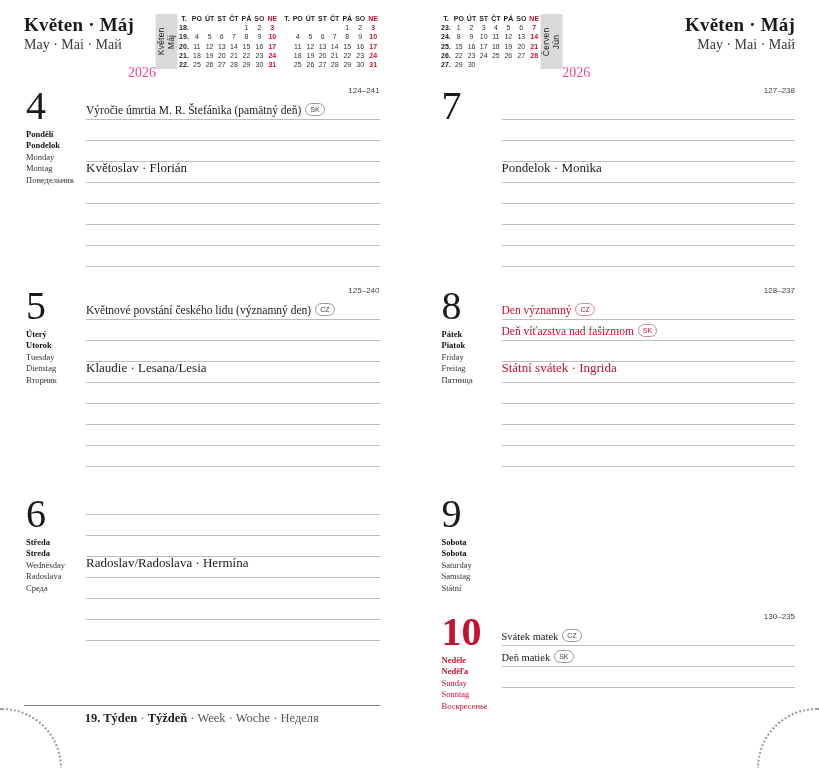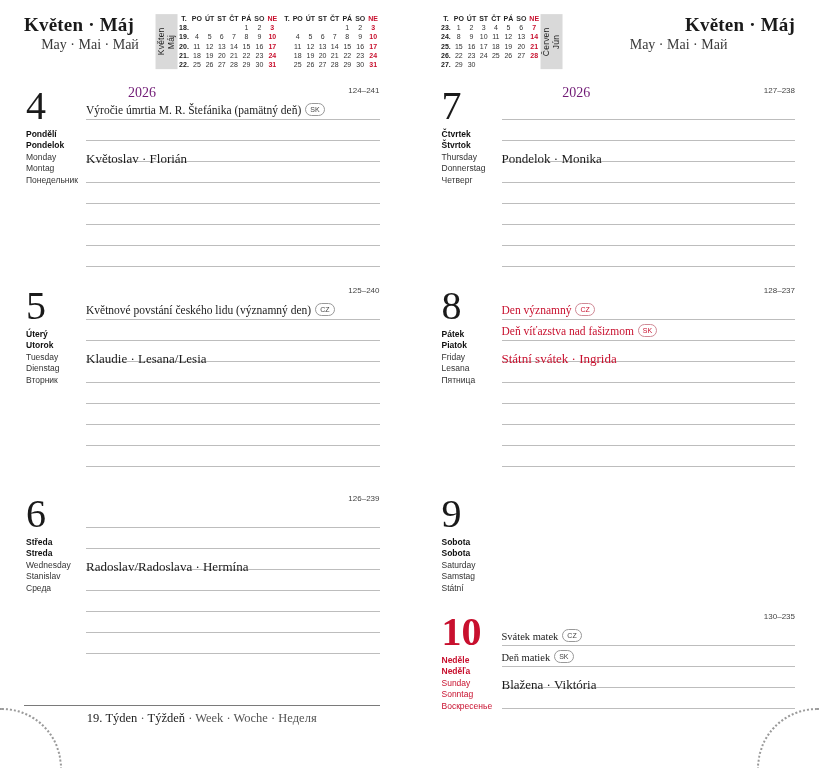--- a/index.html
+++ b/index.html
@@ -21,24 +21,24 @@
   .hdr { display:flex; height:72px; }
   .hdr.right { flex-direction: row-reverse; }
   .hdr-title { flex:1; }
   .hdr.left .hdr-title { text-align:left; }
   .hdr.right .hdr-title { text-align:right; }
   .month-main {
     font-size: 19px; font-weight: bold; letter-spacing:.2px;
     line-height: 1.15; white-space: nowrap;
   }
   .month-sub {
-    font-size: 14px; color:#3a3a3a; line-height:1.25; white-space: nowrap; text-align: center;
+    font-size: 14px; color:#3a3a3a; line-height:1.25; white-space: nowrap;
   }
   .year {
-    font-size: 14px; color:#701a75; margin-top: 32px;
+    font-size: 14px; color:#ec4899; margin-top: 12px;
   }
   .hdr.left .year { text-align:right; }
   .hdr.right .year { text-align:left; }
 
   
   .minis { display:flex; align-items:flex-start; }
   .mini-wrap { display:flex; align-items:stretch; }
   .mini-label {
     writing-mode: vertical-rl;
     transform: rotate(180deg);
@@ -75,21 +75,21 @@
   .day-head { display:flex; }
   .num-col { width: 62px; flex: 0 0 62px; }
   .daynum {
     font-size: 40px; line-height: 40px; font-weight: normal;
     font-family:"Liberation Serif", serif;
     color:#1a1a1a;
     padding-left: 2px;
   }
   .daynum.red { color:#c8102e; font-weight:bold; }
   .names {
-    font-family:Liberation Sans, sans-serif;
+    font-family:Liberation Serif, serif;
     font-size: 8.5px;
     line-height: 1.35;
     margin-top: 3px;
     padding-left: 2px;
     color:#333;
   }
   .names .b { font-weight:bold; color:#111; }
   .names.red, .names.red .b { color:#c8102e; }
 
   .lines-col { flex:1; position:relative; }
@@ -103,21 +103,21 @@
   .lines { position:relative; }
   .ln { border-bottom: 1px solid #bdbdbd; height: 21px; position:relative; }
   .ev {
     position:absolute; left:0; bottom:3px;
     font-family:"Liberation Serif", serif;
     font-size: 11.5px; color:#1a1a1a; white-space:nowrap;
   }
   .ev.red { color:#c8102e; }
   .ev.small { font-size:10.5px; }
   .nameday {
-    position:absolute; left:0; bottom:15px;
+    position:absolute; left:0; bottom:6px;
     font-size: 13px; color:#1a1a1a; white-space:nowrap;
   }
   .nameday.red { color:#c8102e; }
   .tag {
     display:inline-block;
     border:1px solid #999; border-radius: 7px;
     font-family:"Liberation Sans", sans-serif;
     font-size: 7px; line-height:1;
     padding: 2px 4px 2px 4px;
     color:#444; vertical-align: 2px;
@@ -135,21 +135,21 @@
 
   
   .footer {
     position:absolute; left:24px; right:30px; bottom:42px;
     border-top: 1px solid #7a7a7a;
     padding-top: 5px;
     text-align:center;
     font-size: 12.5px;
     color:#222;
   }
-  .footer .b { font-weight:normal; }
+  .footer .b { font-weight:bold; }
   .footer .gray { color:#555; }
 
   
   .arc {
     position:absolute; bottom:-60px; width:120px; height:120px;
     border: 2px dotted #9a9a9a; border-radius:50%;
   }
   .arc.l { left:-58px; }
   .arc.r { right:-58px; }
 </style>
@@ -381,29 +381,25 @@
       </div>
 
       <div class="day" style="height:200px;">
         <div class="day-head">
           <div class="num-col">
             <div class="daynum">6</div>
             <div class="names">
               <div class="b">Středa</div>
               <div class="b">Streda</div>
               <div>Wednesday</div>
-              <div>Stanislav</div>
+              <div>Radoslava</div>
               <div>Среда</div>
             </div>
           </div>
           <div class="lines-col">
-            <div class="topline">
-              <span></span>
-              <span class="daterange">126–239</span>
-            </div>
             <div class="lines">
               <div class="ln"></div>
               <div class="ln"></div>
               <div class="ln"></div>
               <div class="ln">
                 <span class="nameday">Radoslav/Radoslava · Hermína</span>
               </div>
               <div class="ln"></div>
               <div class="ln"></div>
               <div class="ln"></div>
@@ -503,27 +499,20 @@
 
       </div>
     </div>
 
     <div class="daysCol">
 
       <div class="day" style="height:200px;">
         <div class="day-head">
           <div class="num-col">
             <div class="daynum">7</div>
-            <div class="names">
-              <div class="b">Čtvrtek</div>
-              <div class="b">Štvrtok</div>
-              <div>Thursday</div>
-              <div>Donnerstag</div>
-              <div>Четверг</div>
-            </div>
           </div>
           <div class="lines-col">
             <div class="topline">
               <span></span>
               <span class="daterange">127–238</span>
             </div>
             <div class="lines">
               <div class="ln"></div>
               <div class="ln"></div>
               <div class="ln"></div>
@@ -540,21 +529,21 @@
       </div>
 
       <div class="day" style="height:208px;">
         <div class="day-head">
           <div class="num-col">
             <div class="daynum">8</div>
             <div class="names">
               <div class="b">Pátek</div>
               <div class="b">Piatok</div>
               <div>Friday</div>
-              <div>Lesana</div>
+              <div>Freitag</div>
               <div>Пятница</div>
             </div>
           </div>
           <div class="lines-col">
             <div class="topline">
               <span></span>
               <span class="daterange">128–237</span>
             </div>
             <div class="lines">
               <div class="ln">
@@ -609,23 +598,20 @@
               <span class="daterange">130–235</span>
             </div>
             <div class="lines">
               <div class="ln">
                 <span class="ev small"><span>Svátek matek</span><span class="tag">CZ</span></span>
               </div>
               <div class="ln">
                 <span class="ev small"><span>Deň matiek</span><span class="tag">SK</span></span>
               </div>
               <div class="ln"></div>
-              <div class="ln">
-                <span class="nameday">Blažena · Viktória</span>
-              </div>
             </div>
           </div>
         </div>
       </div>
 
     </div>
 
     <div class="arc r"></div>
   </div>
 

